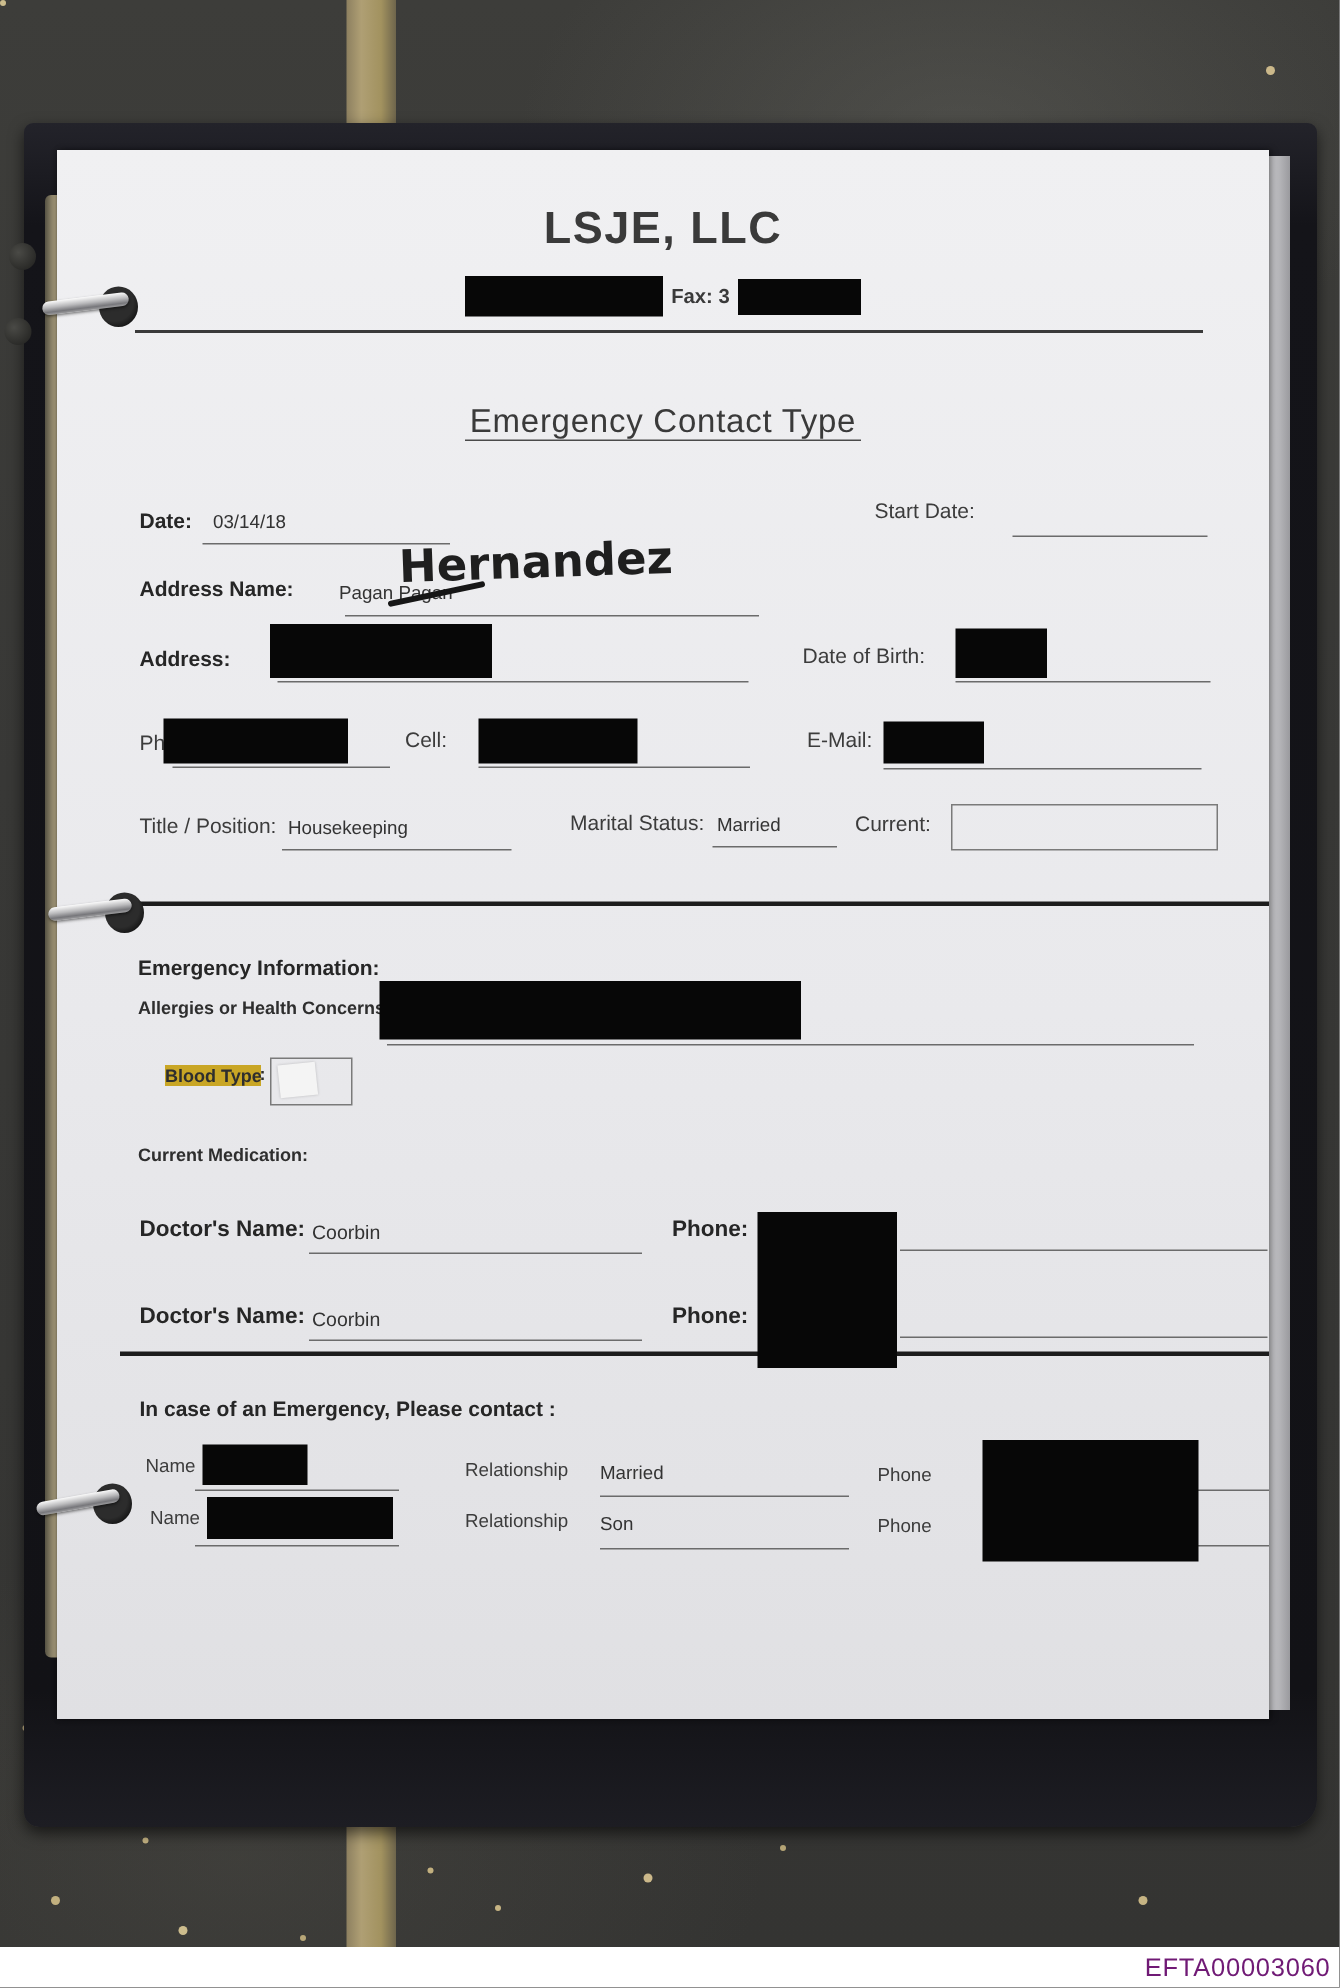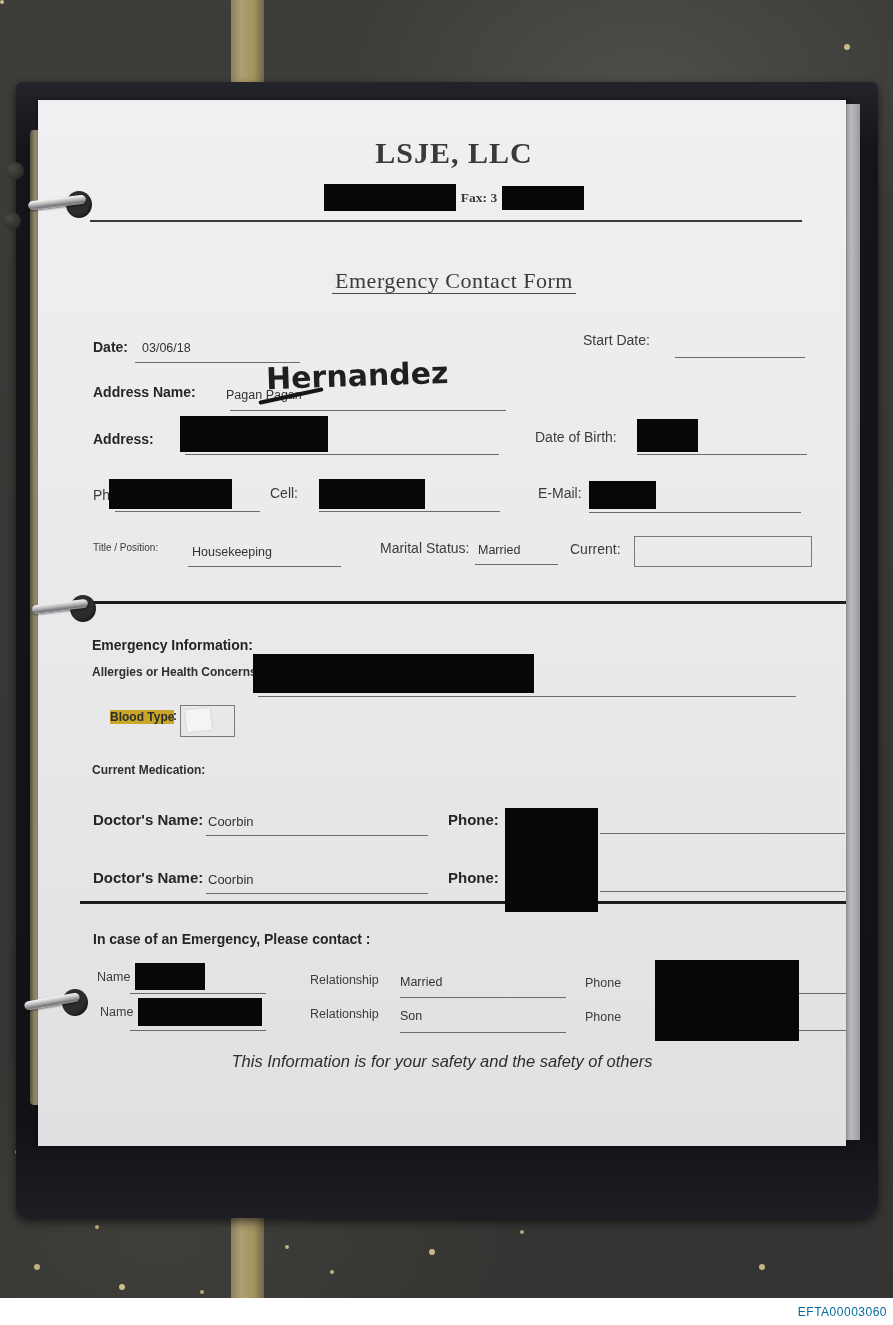--- a/index.html
+++ b/index.html
@@ -41,21 +41,21 @@
   
   .abs{position:absolute;}
   .lbl{font-weight:bold;font-size:14px;color:#262626;white-space:nowrap;}
   .lbl-sm{font-weight:bold;font-size:12px;color:#2e2e2e;white-space:nowrap;}
   .lbl-lt{font-weight:normal;font-size:12.5px;color:#3c3c3c;white-space:nowrap;}
   .val{font-size:12.5px;color:#333;white-space:nowrap;}
   .uline{border-bottom:1.5px solid #6b6b6b;height:0;}
   .redact{background:#070707;z-index:2;}
   .rule-thin{border-top:2px solid #3a3a3a;height:0;}
   .rule-thick{background:#1c1c1c;height:3px;z-index:1;}
-  .serif{font-family:Liberation Serif, serif;padding-left:12px;}
+  .serif{font-family:Liberation Sans, sans-serif;}
   .company{width:100%;text-align:center;font-size:30px;font-weight:bold;color:#3a3a3a;letter-spacing:1px;}
   .hdr-line{width:100%;display:flex;justify-content:center;align-items:center;gap:5px;}
   .hdr-line span{font-size:13.5px;font-weight:bold;color:#3a3a3a;white-space:nowrap;}
   .doc-title{width:100%;text-align:center;}
   .doc-title span{font-size:22px;color:#3a3a3a;border-bottom:1.5px solid #4a4a4a;padding:0 3px;letter-spacing:.5px;}
   .hand{font-family:"DejaVu Sans",sans-serif;font-weight:bold;font-size:30px;color:#1f1f1f;
         transform:rotate(-2deg);letter-spacing:0px;white-space:nowrap;}
   .strike{background:#161616;height:4px;transform:rotate(-12deg);border-radius:2px;z-index:4;}
   .hl{padding:1px 2px;margin-left:16px;}
   .box{border:1.5px solid #7a7a7a;background:transparent;}
@@ -65,21 +65,21 @@
   .artifact{font-size:10px;color:#3a3a3a;}
   
   .ring-hole{position:absolute;width:26px;height:27px;border-radius:50%;z-index:4;
              background:radial-gradient(circle at 40% 40%, #2c2c2c 55%, #0c0c0c 85%);}
   .ring-bar{position:absolute;height:9px;border-radius:5px;z-index:5;
             background:linear-gradient(180deg,#fafafa,#b9b9bb 45%,#77777b 80%,#9c9c9e);
             box-shadow:0 1px 2px rgba(0,0,0,.5);}
   
   .bates{position:absolute;left:0;top:1298px;width:893px;height:27px;background:#ffffff;z-index:6;
          display:flex;justify-content:flex-end;align-items:center;padding-right:6px;box-sizing:border-box;}
-  .bates span{font-size:12px;color:#0369a1;letter-spacing:.5px;}
+  .bates span{font-size:17px;color:#701a75;letter-spacing:.5px;}
 </style>
 </head>
 <body>
 
 <div class="stage">
 
   <div class="tiles"></div>
   <div class="grout"></div>
   <div class="specks"></div>
 
@@ -93,25 +93,25 @@
 
     <div class="abs company serif" style="top:36px;">LSJE, LLC</div>
     <div class="abs hdr-line serif" style="top:84px;">
       <div class="redact" style="position:relative;width:132px;height:27px;"></div>
       <span>Fax: 3</span>
       <div class="redact" style="position:relative;width:82px;height:24px;"></div>
     </div>
     <div class="abs rule-thin" style="left:52px;top:120px;width:712px;"></div>
 
     <div class="abs doc-title serif" style="top:168px;">
-      <span>Emergency Contact Form</span>
+      <span>Emergency Contact Type</span>
     </div>
 
     <span class="abs lbl" style="left:55px;top:239px;">Date:</span>
-    <span class="abs val" style="left:104px;top:241px;">03/06/18</span>
+    <span class="abs val" style="left:104px;top:241px;">03/14/18</span>
     <div class="abs uline" style="left:97px;top:262px;width:165px;"></div>
     <span class="abs lbl-lt" style="left:545px;top:232px;font-size:14px;">Start Date:</span>
     <div class="abs uline" style="left:637px;top:257px;width:130px;"></div>
 
     <span class="abs lbl" style="left:55px;top:284px;">Address Name:</span>
     <span class="abs val" style="left:188px;top:288px;"><span>Pagan </span><span>Pagan</span></span>
     <div class="abs strike" style="left:220px;top:294px;width:66px;"></div>
     <span class="abs hand" style="left:228px;top:258px;">Hernandez</span>
     <div class="abs uline" style="left:192px;top:310px;width:276px;"></div>
 
@@ -125,21 +125,21 @@
     <span class="abs lbl-lt" style="left:55px;top:387px;font-size:14px;">Phone</span>
     <div class="abs redact" style="left:71px;top:379px;width:123px;height:30px;"></div>
     <div class="abs uline" style="left:77px;top:411px;width:145px;"></div>
     <span class="abs lbl-lt" style="left:232px;top:385px;font-size:14px;">Cell:</span>
     <div class="abs redact" style="left:281px;top:379px;width:106px;height:30px;"></div>
     <div class="abs uline" style="left:281px;top:411px;width:181px;"></div>
     <span class="abs lbl-lt" style="left:500px;top:385px;font-size:14px;">E-Mail:</span>
     <div class="abs redact" style="left:551px;top:381px;width:67px;height:28px;"></div>
     <div class="abs uline" style="left:551px;top:412px;width:212px;"></div>
 
-    <span class="abs lbl-lt" style="left:55px;top:442px;font-size:10px;">Title / Position:</span>
+    <span class="abs lbl-lt" style="left:55px;top:442px;font-size:14px;">Title / Position:</span>
     <span class="abs val" style="left:154px;top:445px;">Housekeeping</span>
     <div class="abs uline" style="left:150px;top:466px;width:153px;"></div>
     <span class="abs lbl-lt" style="left:342px;top:440px;font-size:14px;">Marital Status:</span>
     <span class="abs val" style="left:440px;top:443px;">Married</span>
     <div class="abs uline" style="left:437px;top:464px;width:83px;"></div>
     <span class="abs lbl-lt" style="left:532px;top:441px;font-size:14px;">Current:</span>
     <div class="abs box" style="left:596px;top:436px;width:176px;height:29px;"></div>
 
     <div class="abs rule-thick" style="left:42px;top:501px;width:766px;"></div>
 
@@ -189,21 +189,20 @@
     <div class="abs redact" style="left:100px;top:898px;width:124px;height:28px;"></div>
     <div class="abs uline" style="left:92px;top:930px;width:136px;"></div>
     <span class="abs lbl-lt" style="left:272px;top:907px;">Relationship</span>
     <span class="abs val" style="left:362px;top:909px;">Son</span>
     <div class="abs uline" style="left:362px;top:932px;width:166px;"></div>
     <span class="abs lbl-lt" style="left:547px;top:910px;">Phone</span>
     <div class="abs uline" style="left:690px;top:930px;width:118px;"></div>
 
     <div class="abs redact" style="left:617px;top:860px;width:144px;height:81px;"></div>
 
-    <div class="abs note" style="top:952px;">This Information is for your safety and the safety of others</div>
   </div>
 
   <div class="ring-hole" style="left:66px;top:191px;"></div>
   <div class="ring-bar" style="left:28px;top:198px;width:58px;transform:rotate(-7deg);"></div>
   <div class="ring-hole" style="left:70px;top:595px;"></div>
   <div class="ring-bar" style="left:32px;top:602px;width:56px;transform:rotate(-7deg);"></div>
   <div class="ring-hole" style="left:62px;top:989px;"></div>
   <div class="ring-bar" style="left:24px;top:997px;width:56px;transform:rotate(-10deg);"></div>
 
   <div class="bates">

